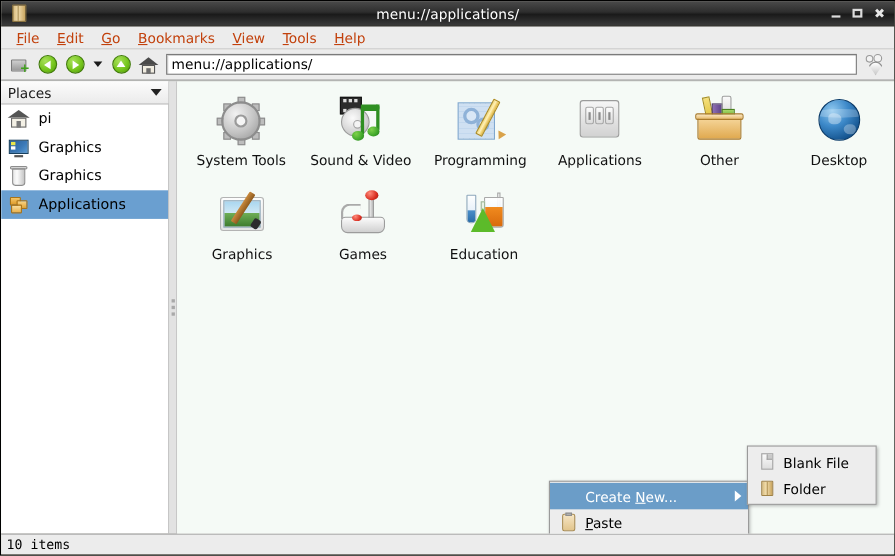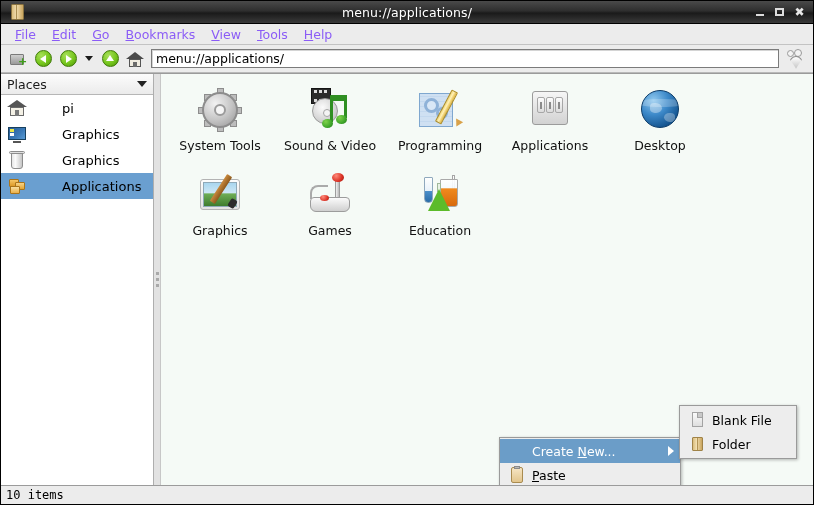--- a/index.html
+++ b/index.html
@@ -99,21 +99,21 @@
     background: #ececec;
     border-bottom: 1px solid #c3c3c3;
     display: flex;
     align-items: center;
     padding-left: 6px;
     box-sizing: border-box;
   }
   .menu-item {
     padding: 2px 8px;
     font-size: 12.5px;
-    color: #8b5cf6;
+    color: #c2410c;
     cursor: default;
     font-family: "DejaVu Sans", sans-serif;
   }
   .mn { text-decoration: underline; }
 
   
   .toolbar {
     flex: 0 0 28px;
     height: 28px;
     background: #ececec;
@@ -270,21 +270,20 @@
   .place-row {
     height: 26px;
     display: flex;
     align-items: center;
     padding: 0 4px 0 6px;
     font-size: 13px;
     color: #000;
     cursor: default;
     font-family: "DejaVu Sans", sans-serif;
     box-sizing: border-box;
-    gap: 27px;
   }
   .place-row.selected { background: #6a9fd0; color: #000; }
   .place-row .pico {
     width: 20px; height: 20px;
     margin-right: 8px;
     flex: 0 0 20px;
     position: relative;
   }
   .place-row .plabel { white-space: nowrap; overflow: hidden; }
   .eject {
@@ -930,20 +929,31 @@
         <div class="icon-cell">
           <span class="icon-art a-pref">
             <span class="panel"></span>
             <span class="sw" style="left:11px"></span>
             <span class="sw" style="left:20px"></span>
             <span class="sw" style="left:29px"></span>
           </span>
           <span class="icon-label">Applications</span>
         </div>
 
+        <div class="icon-cell">
+          <span class="icon-art a-other">
+            <span class="ruler"></span>
+              <span class="book"></span>
+            <span class="paper"></span>
+              <span class="gbk"></span>
+            <span class="box"></span>
+              <span class="lip"></span>
+          </span>
+          <span class="icon-label">Other</span>
+        </div>
 
         <div class="icon-cell">
           <span class="icon-art a-net">
             <span class="globe">
                 <span class="land1"></span>
                 <span class="land2"></span>
               </span>
           </span>
           <span class="icon-label">Desktop</span>
         </div>

